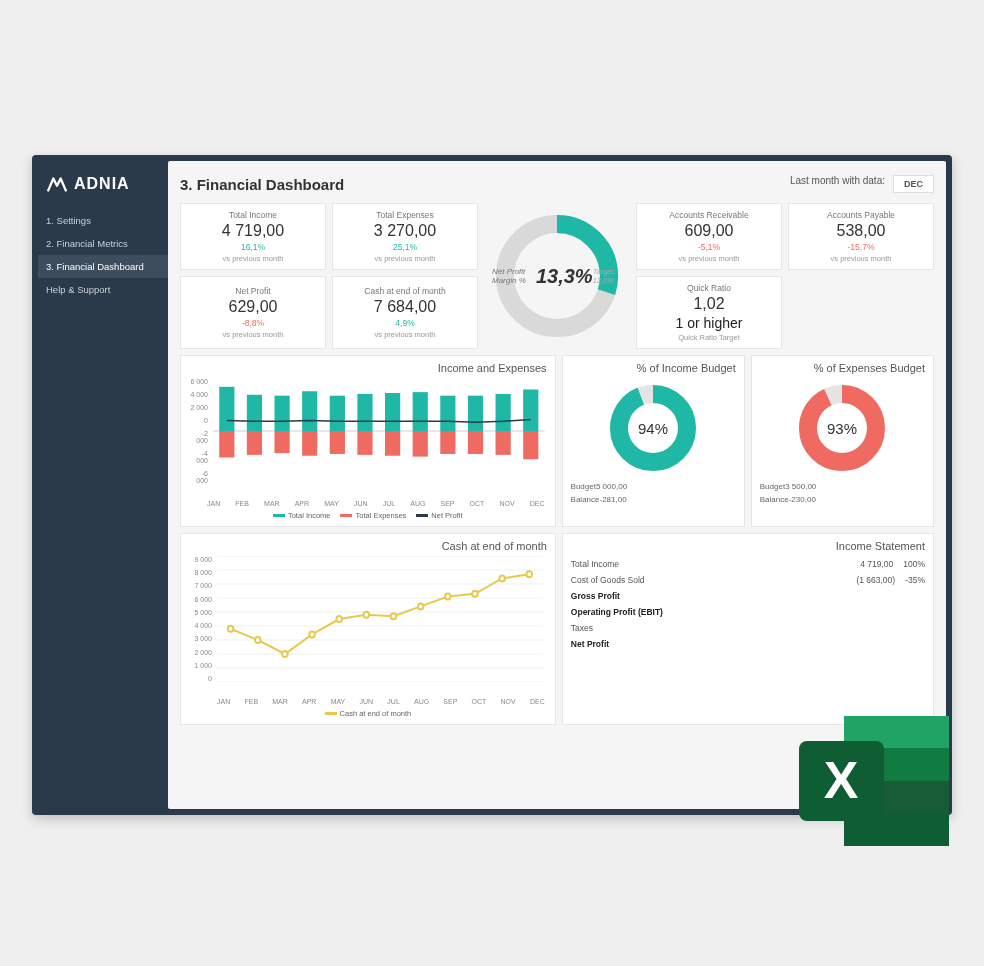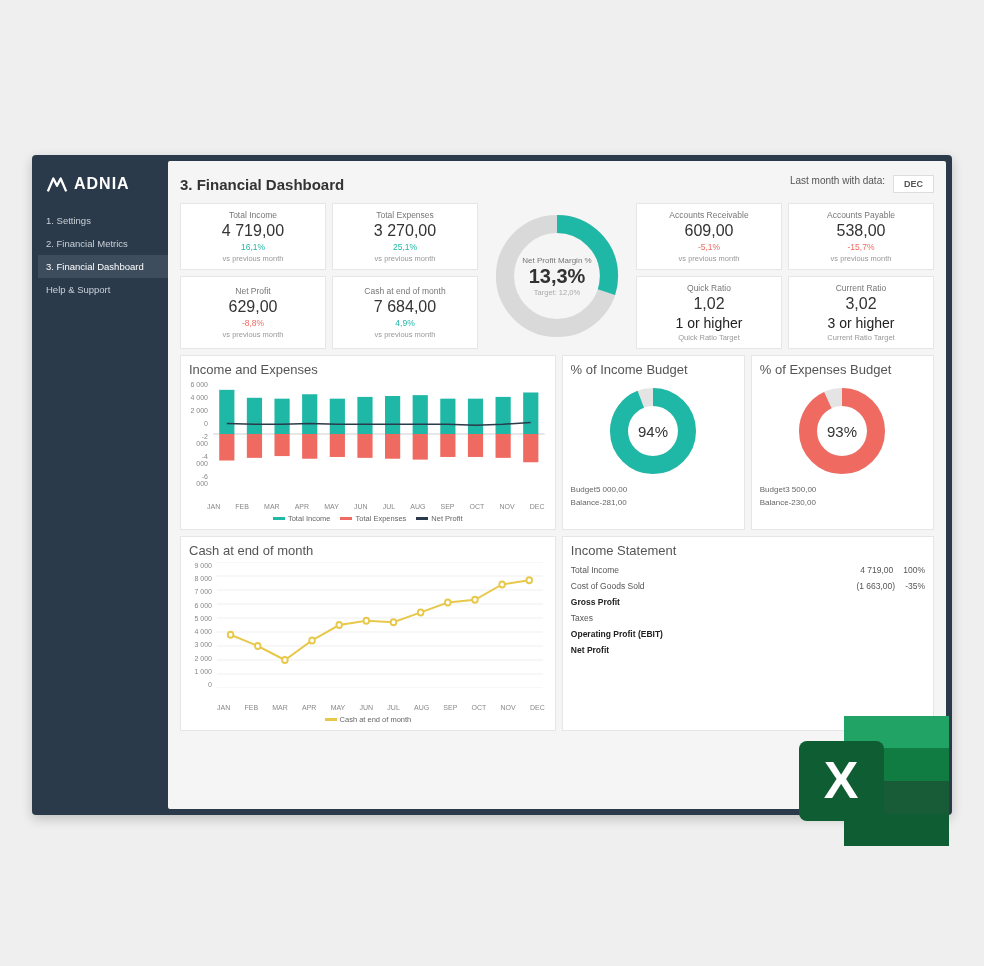--- a/index.html
+++ b/index.html
@@ -90,40 +90,40 @@
   .pos { color:#1fb8a6; }
   .neg { color:#ef6b61; }
   .big-gauge {
     grid-row: span 2;
     display:flex; flex-direction:column; align-items:center; justify-content:center;
     background:transparent; border:none;
   }
   .gauge-wrap { position:relative; width:130px; height:130px; }
   .gauge-wrap svg { width:130px; height:130px; }
   .gauge-center {
-    position:absolute; inset:0; display:flex; flex-direction:column; align-items:center; justify-content:center;
+    position:absolute; inset:0; display:flex; flex-direction:row; align-items:center; justify-content:center;font-style:italic;
   }
   .gauge-center .t { font-size:8px; color:#777; }
   .gauge-center .v { font-size:20px; font-weight:600; color:#333; }
   .gauge-center .tg { font-size:7.5px; color:#aaa; }
   .bold-sub { font-size:14px; font-weight:400; color:#222; }
   .row2 {
     display:grid;
     grid-template-columns: 2.05fr 1fr 1fr;
     gap:6px;
     margin-top:6px;
   }
   .panel {
     background:#fff;
     border:1px solid #e6e6e6;
     padding:6px 8px;
     font-size:8px;
     color:#555;
   }
-  .panel .ptitle { text-align:left; font-size:13px; color:#555; margin-bottom:4px; }
+  .panel .ptitle { text-align:right; font-size:11px; color:#555; margin-bottom:4px; }
   .donut-wrap { display:flex; flex-direction:column; align-items:center; }
   .donut-wrap svg { width:100px; height:100px; }
   .donut-val { font-size:15px; font-weight:500; fill:#333; }
   .budget-line { display:flex; font-size:8px; color:#666; width:100%; padding-top:4px;}
   .row3 {
     display:grid; grid-template-columns: 2.05fr 2.03fr; gap:6px; margin-top:6px;
   }
   .stmt-line { display:grid; grid-template-columns: 1fr auto auto; gap:10px; font-size:8.5px; padding:3px 0; color:#555;}
   .stmt-line.bold { font-weight:700; color:#222;}
   .legend { display:flex; gap:10px; justify-content:center; font-size:7.5px; color:#666; margin-top:4px;}
@@ -225,26 +225,20 @@
         <div class="lbl">Cash at end of month</div>
         <div class="val">7 684,00</div>
         <div class="delta pos">4,9%</div>
         <div class="sub">vs previous month</div>
       </div>
       <div class="card">
         <div class="lbl">Quick Ratio</div>
         <div class="val pos">1,02</div>
         <div class="bold-sub">1 or higher</div>
         <div class="sub">Quick Ratio Target</div>
-      </div>
-      <div class="card">
-        <div class="lbl">Current Ratio</div>
-        <div class="val pos">3,02</div>
-        <div class="bold-sub">3 or higher</div>
-        <div class="sub">Current Ratio Target</div>
       </div>
     </div>
 
     <div class="row2">
       <div class="panel">
         <div class="ptitle">Income and Expenses</div>
         <div class="chart-body">
           <div class="yaxis" id="ie-yaxis">
               <div>6 000</div>
               <div>4 000</div>
@@ -427,27 +421,27 @@
             <div class="stmt-line">
               <span>Cost of Goods Sold</span>
               <span>(1 663,00)</span>
               <span>-35%</span>
             </div>
             <div class="stmt-line bold">
               <span>Gross Profit</span>
               <span></span>
               <span></span>
             </div>
+            <div class="stmt-line bold">
+              <span>Operating Profit (EBIT)</span>
+              <span></span>
+              <span></span>
+            </div>
             <div class="stmt-line">
               <span>Taxes</span>
-              <span></span>
-              <span></span>
-            </div>
-            <div class="stmt-line bold">
-              <span>Operating Profit (EBIT)</span>
               <span></span>
               <span></span>
             </div>
             <div class="stmt-line bold">
               <span>Net Profit</span>
               <span></span>
               <span></span>
             </div>
           </div>
       </div>

